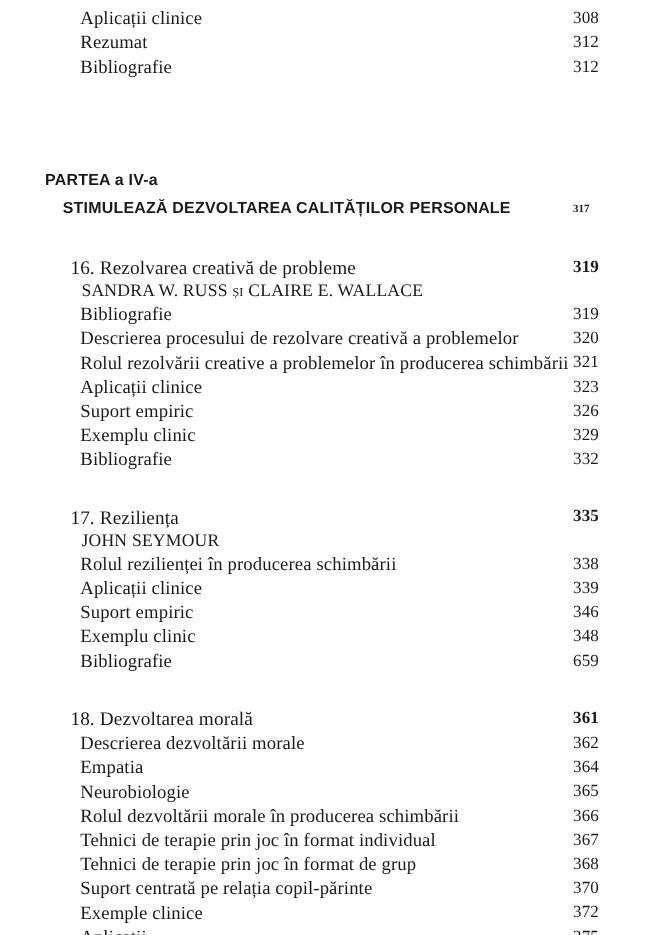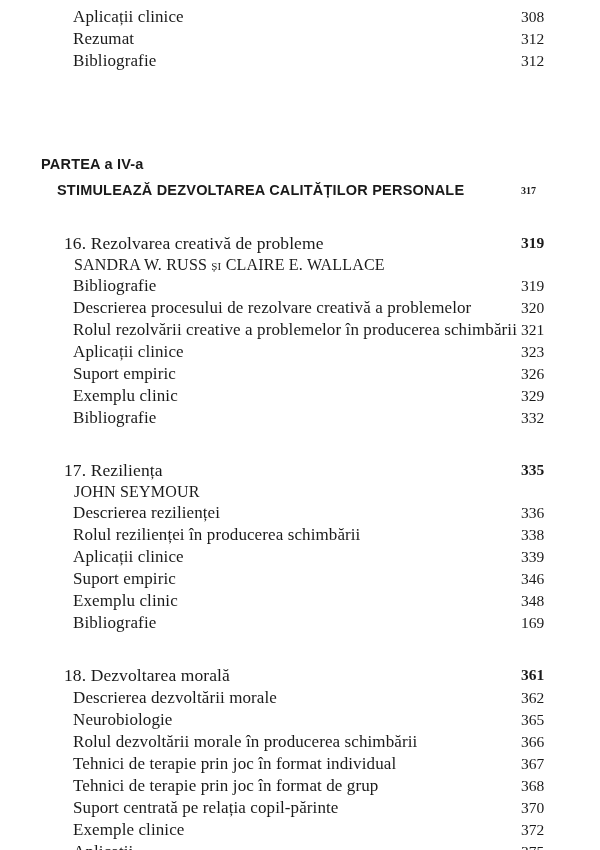--- a/index.html
+++ b/index.html
@@ -198,57 +198,57 @@
 
   <div>
     <div class="toc-row level-chapter">
       <span class="title">17. Reziliența</span>
       <span class="page-num">335</span>
     </div>
     <div class="toc-row level-author">
       <span class="title">JOHN SEYMOUR</span>
     </div>
     <div class="toc-row level-sub">
-      <span class="title">Descrierea rezilienței</span>
-      <span class="page-num">336</span>
-    </div>
-    <div class="toc-row level-sub">
       <span class="title">Rolul rezilienței în producerea schimbării</span>
       <span class="page-num">338</span>
     </div>
     <div class="toc-row level-sub">
       <span class="title">Aplicații clinice</span>
       <span class="page-num">339</span>
     </div>
     <div class="toc-row level-sub">
       <span class="title">Suport empiric</span>
       <span class="page-num">346</span>
     </div>
     <div class="toc-row level-sub">
       <span class="title">Exemplu clinic</span>
       <span class="page-num">348</span>
     </div>
     <div class="toc-row level-sub">
       <span class="title">Bibliografie</span>
-      <span class="page-num">169</span>
+      <span class="page-num">659</span>
     </div>
   </div>
 
   <div class="gap-chapter"></div>
 
   <div>
     <div class="toc-row level-chapter">
       <span class="title">18. Dezvoltarea morală</span>
       <span class="page-num">361</span>
     </div>
     <div class="toc-row level-sub">
       <span class="title">Descrierea dezvoltării morale</span>
       <span class="page-num">362</span>
     </div>
     <div class="toc-row level-sub">
+      <span class="title">Empatia</span>
+      <span class="page-num">364</span>
+    </div>
+    <div class="toc-row level-sub">
       <span class="title">Neurobiologie</span>
       <span class="page-num">365</span>
     </div>
     <div class="toc-row level-sub">
       <span class="title">Rolul dezvoltării morale în producerea schimbării</span>
       <span class="page-num">366</span>
     </div>
     <div class="toc-row level-sub">
       <span class="title">Tehnici de terapie prin joc în format individual</span>
       <span class="page-num">367</span>

